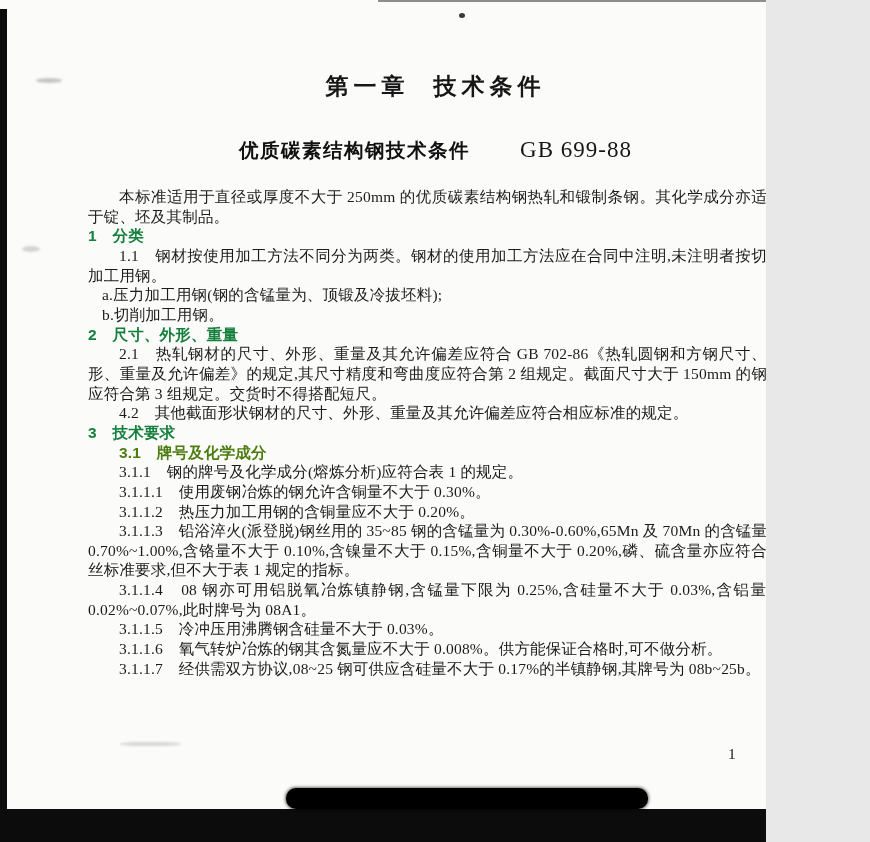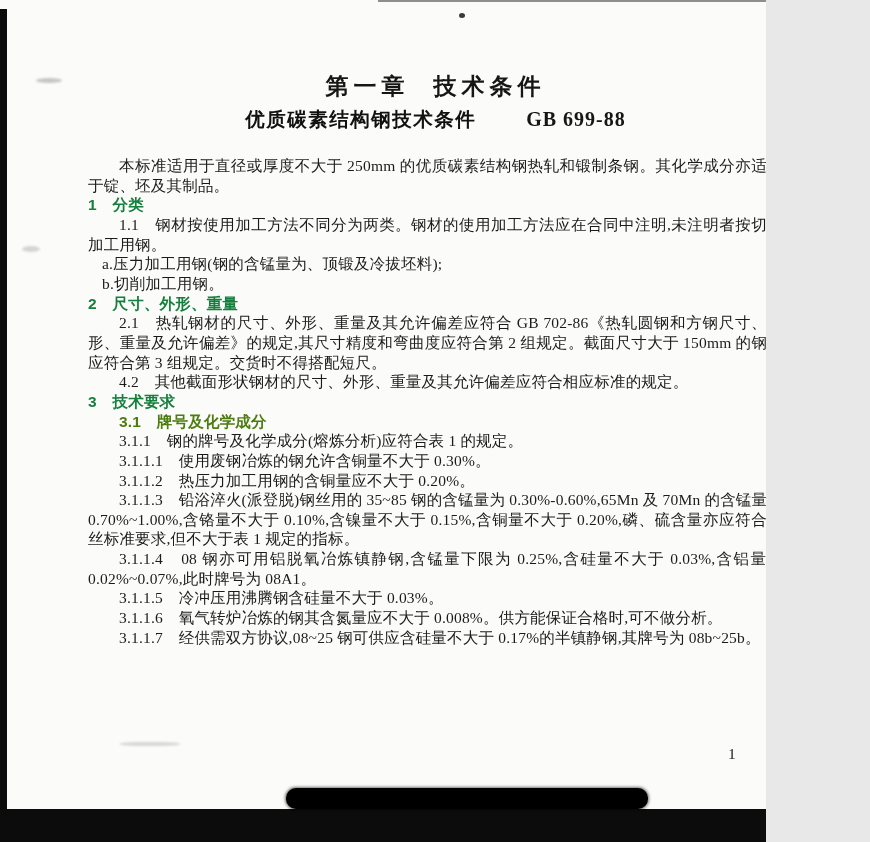--- a/index.html
+++ b/index.html
@@ -60,32 +60,32 @@
     margin: 74px 0 0 0;
     text-align: center;
     font-size: 23px; font-weight: bold;
     letter-spacing: 5px;
     line-height: 25px;
     color: #161616;
     white-space: nowrap;
   }
   .chapter-title .gap { display: inline-block; width: 24px; }
   .subtitle-row {
-    margin-top: 10px;
+    margin-top: 40px;
     display: flex; justify-content: center; align-items: baseline;
     line-height: 21px;
   }
   .subtitle-row .std-title {
     font-family: "Liberation Sans", sans-serif;
     font-weight: bold; font-size: 19.5px; letter-spacing: 1.5px;
     color: #111;
   }
   .subtitle-row .std-code {
     margin-left: 50px;
-    font-size: 20px; font-weight: bold;
+    font-size: 23px; font-weight: normal;
     letter-spacing: 1px;
     color: #161616;
   }
   .bd {
     margin-top: 26px;
     font-size: 15.5px;
     line-height: 19.65px;
     text-align: justify;
     letter-spacing: 0.2px;
   }

